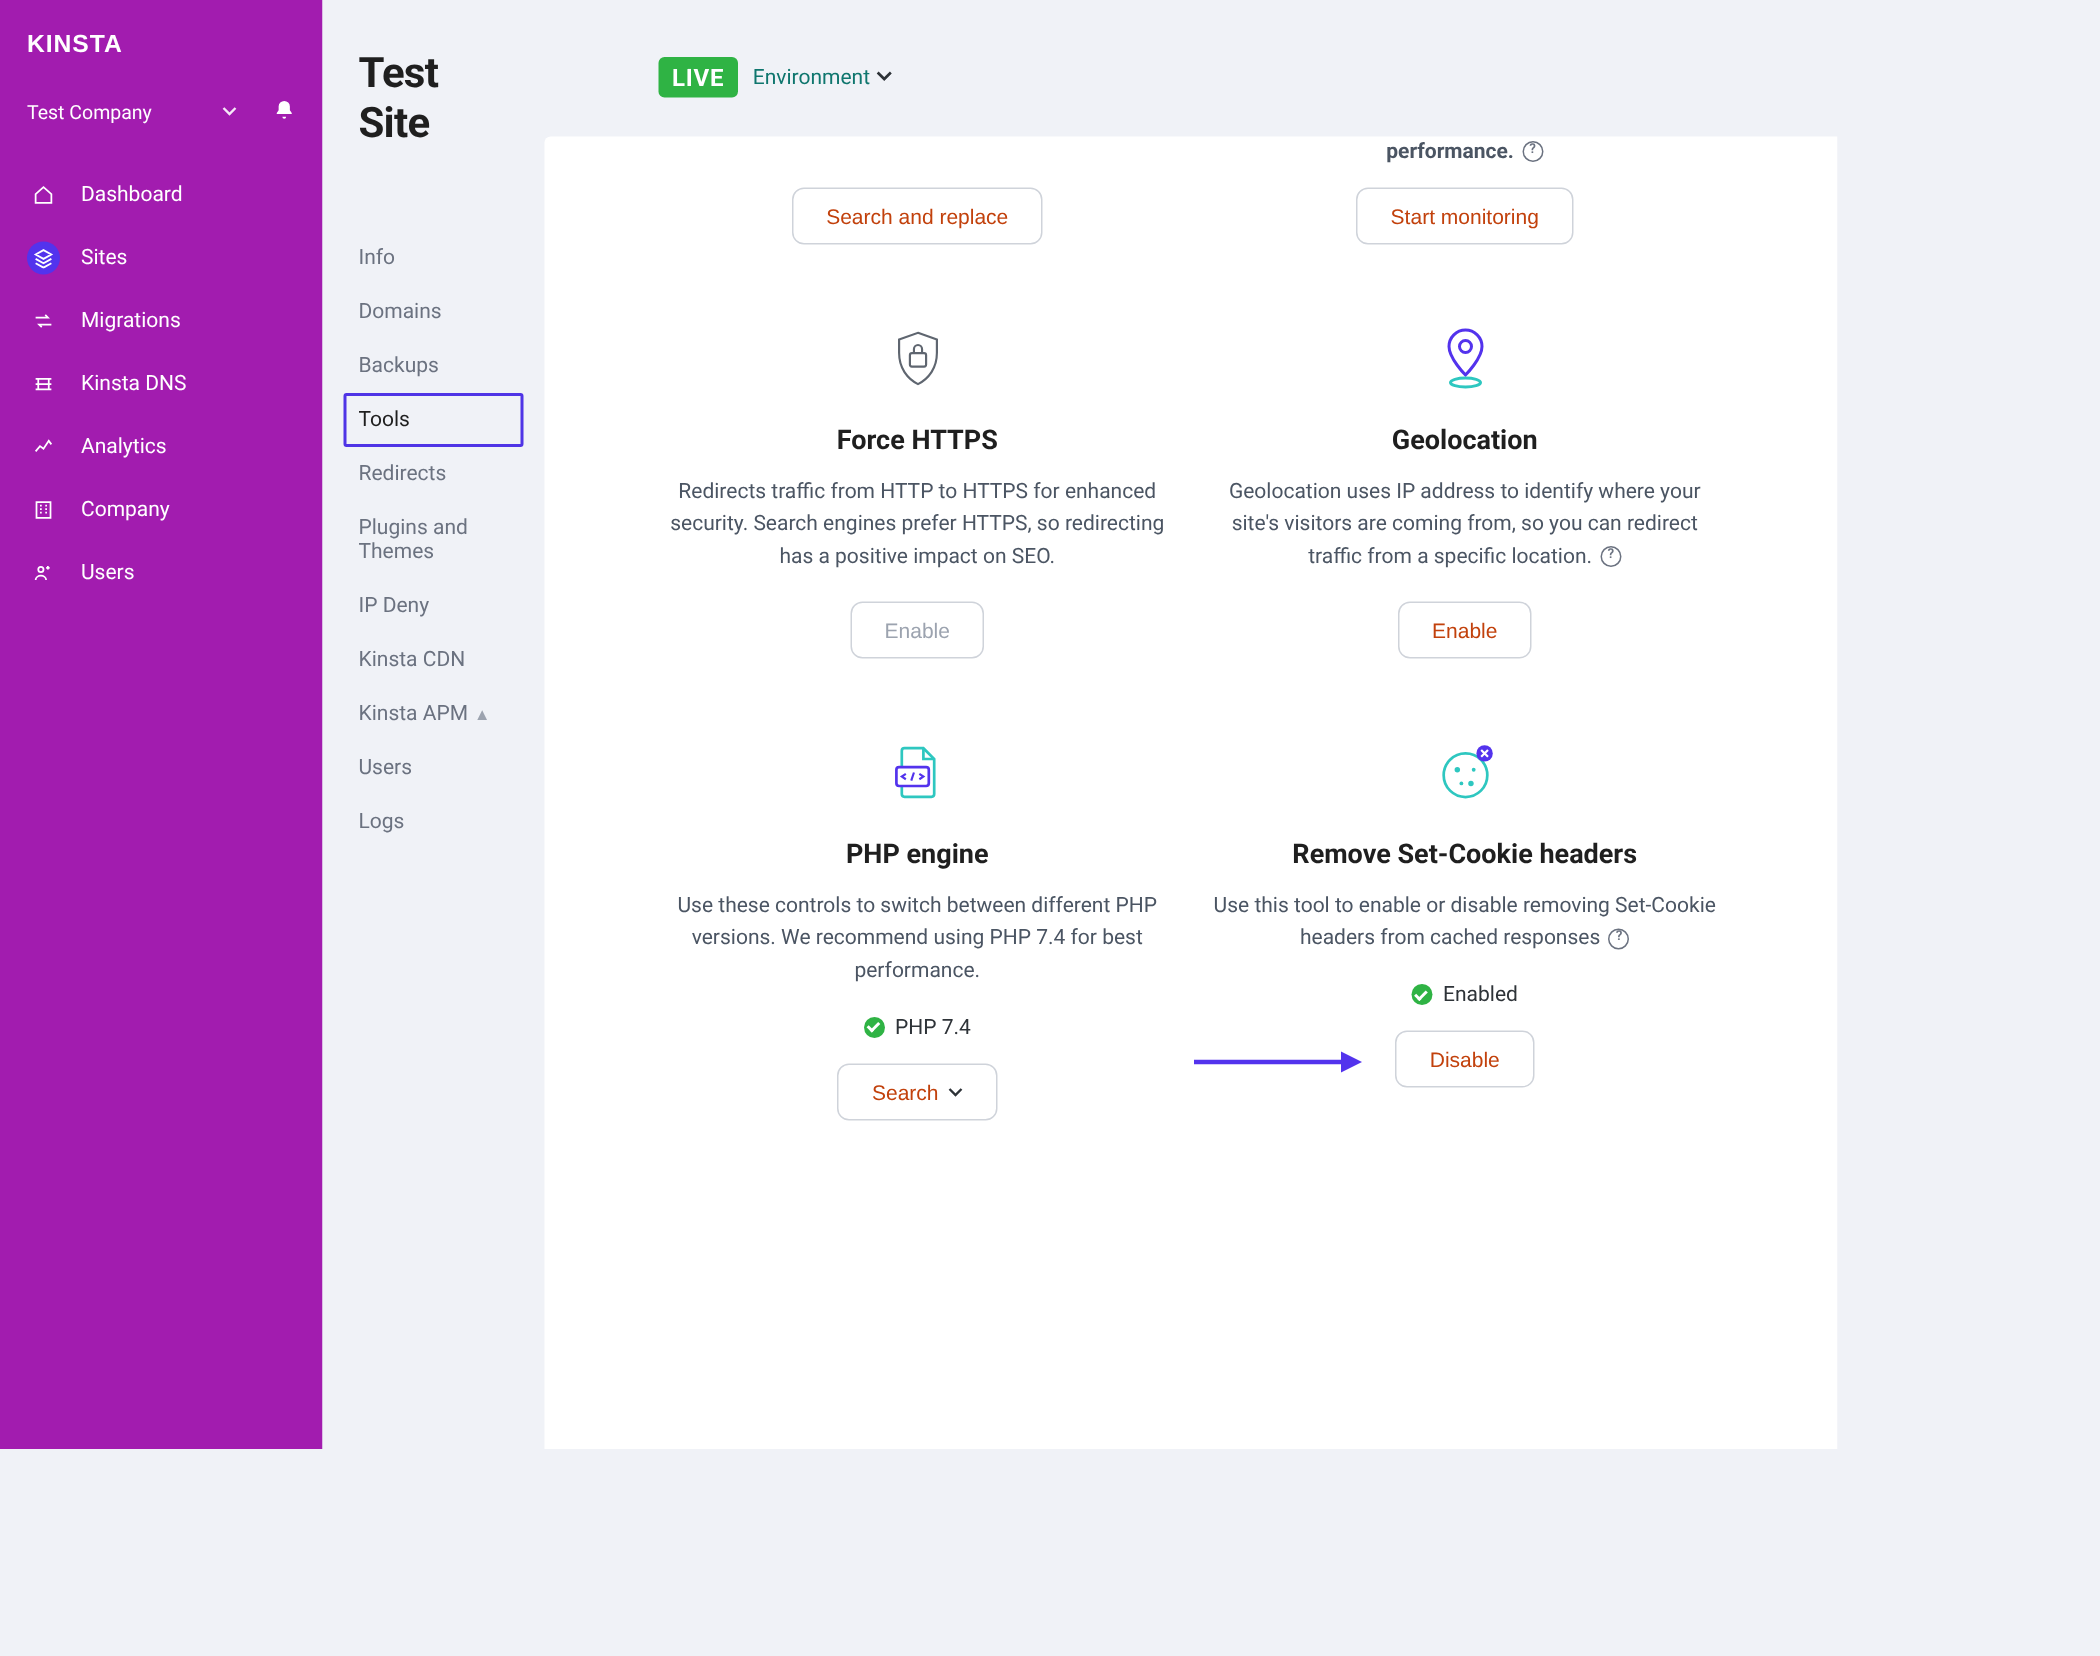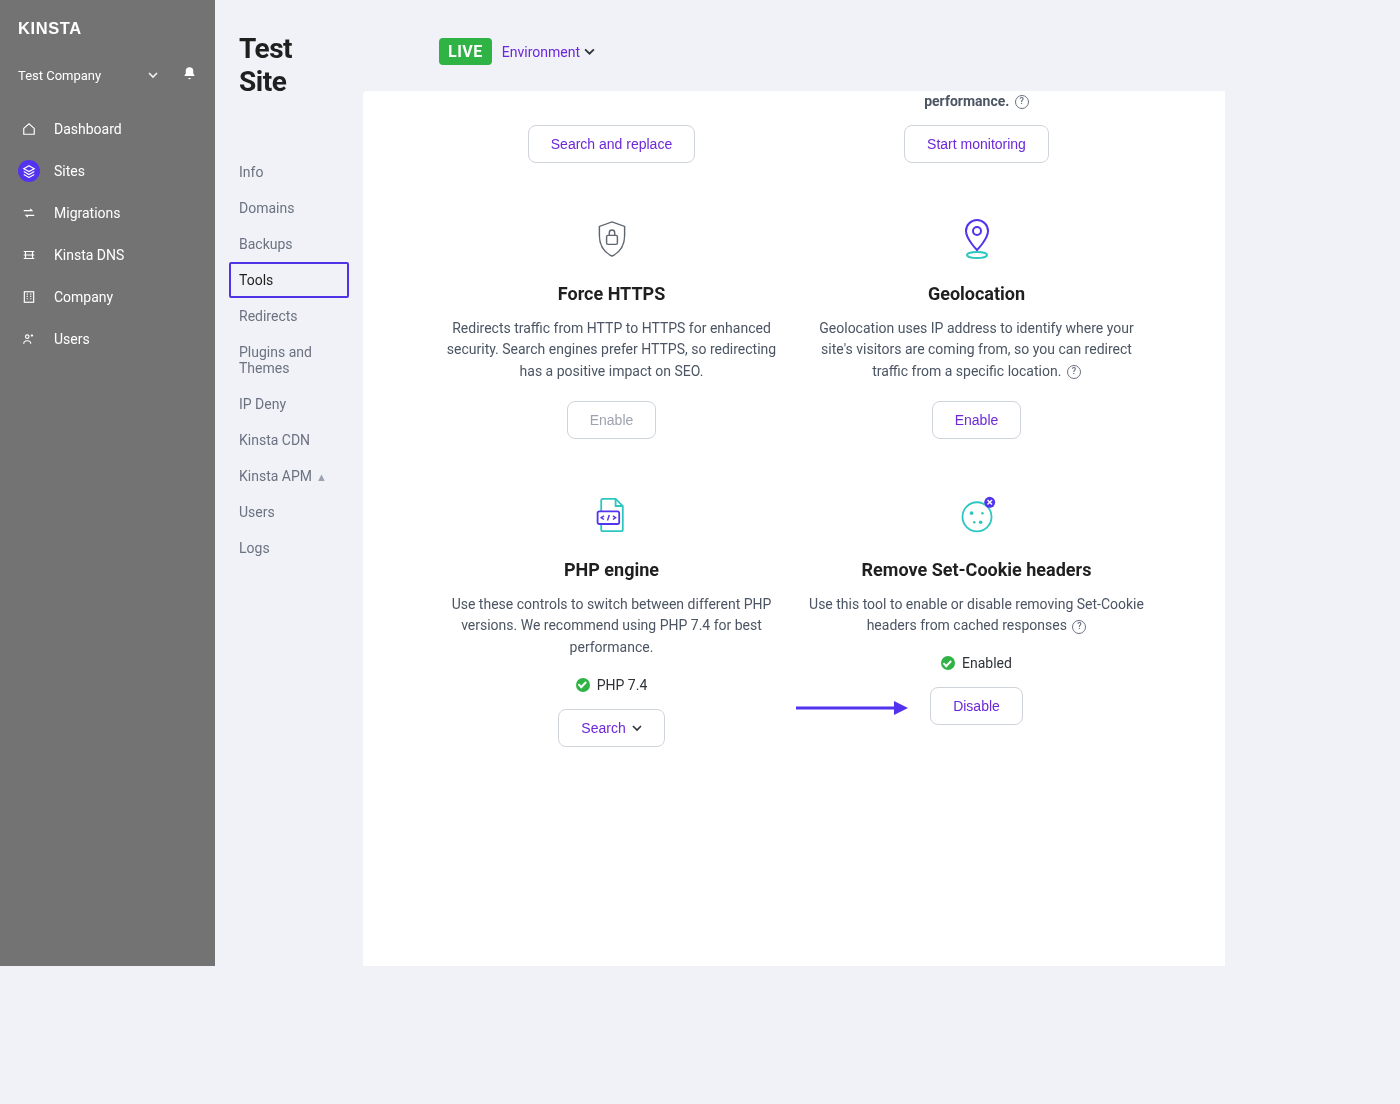--- a/index.html
+++ b/index.html
@@ -1,20 +1,20 @@
 <!DOCTYPE html>
 <html><head>
 <meta charset="utf-8">
 <style>
 * { margin: 0; padding: 0; box-sizing: border-box; }
 body { font-family: -apple-system, BlinkMacSystemFont, "Segoe UI", Roboto, Helvetica, Arial, sans-serif; background: #f0f2f7; color: #2e3338; width: 1225px; height: 966px; overflow: hidden; }
 .app { display: flex; height: 100%; }
 
 
-.sidebar { width: 215px; background: #737373; color: #fff; flex-shrink: 0; padding: 14px 0; }
+.sidebar { width: 215px; background: #a21caf; color: #fff; flex-shrink: 0; padding: 14px 0; }
 .logo { padding: 4px 18px 14px 18px; }
 .logo svg { width: 76px; height: 24px; }
 .company-row { display: flex; align-items: center; padding: 6px 18px 18px 18px; font-size: 13px; }
 .company-row .name { flex: 1; }
 .company-row .chev { margin-right: 18px; opacity: .9; }
 .nav { list-style: none; padding-top: 6px; }
 .nav li { display: flex; align-items: center; padding: 10px 18px; font-size: 14px; cursor: pointer; }
 .nav li .ico-wrap { width: 22px; height: 22px; display: flex; align-items: center; justify-content: center; margin-right: 14px; border-radius: 50%; }
 .nav li.active .ico-wrap { background: #5333ed; }
 .bell { margin-left: 6px; }
@@ -24,28 +24,28 @@
 .subnav h1 { font-size: 28px; font-weight: 700; color: #1f1f1f; margin-bottom: 56px; letter-spacing: -0.5px;}
 .subnav ul { list-style: none; }
 .subnav li { padding: 10px 0; font-size: 14px; color: #6b7280; cursor: pointer; }
 .subnav li.active { border: 2px solid #4f34e6; padding: 8px 8px; margin-left: -10px; margin-right: -10px; color: #1f1f1f; border-radius: 2px; }
 .subnav li .badge-icon { font-size: 11px; margin-left: 4px; color:#9ca3af;}
 
 
 .main { flex: 1; display: flex; flex-direction: column; }
 .topbar { padding: 38px 0 26px 76px; display: flex; align-items: center; font-size: 14px; }
 .live-badge { background: #2fb344; color: #fff; font-weight: 700; font-size: 16px; padding: 4px 9px; border-radius: 4px; margin-right: 10px; letter-spacing: .5px;}
-.env-label { color: #6d28d9; margin-right: 4px; text-align: right; }
+.env-label { color: #0f766e; margin-right: 4px; text-align: right; }
 .content { background: #fff; flex: 1; padding: 0 20px 30px 20px; overflow-y: auto; border-top-left-radius: 4px; }
 .cards { display: grid; grid-template-columns: 1fr 1fr; column-gap: 10px; row-gap: 46px; max-width: 720px; margin: 0 auto; }
 .card { text-align: center; padding: 0 8px; display:flex; flex-direction:column; align-items:center; }
 .card .icon-area { height: 60px; display: flex; align-items: center; justify-content: center; margin-bottom: 14px; }
 .card h3 { font-size: 18px; font-weight: 700; margin-bottom: 14px; color: #1f1f1f;}
 .card p { font-size: 14px; color: #4b5563; line-height: 1.55; margin-bottom: 18px; }
-.btn { display: inline-flex; align-items: center; justify-content: center; padding: 10px 22px; border: 1px solid #cfd3da; background: #fff; border-radius: 8px; font-size: 14px; color: #6d28d9; cursor: pointer; font-weight: 500;}
+.btn { display: inline-flex; align-items: center; justify-content: center; padding: 10px 22px; border: 1px solid #cfd3da; background: #fff; border-radius: 8px; font-size: 14px; color: #c2410c; cursor: pointer; font-weight: 500;}
 .btn.disabled { color: #9ca3af; }
 .btn .chev-down { margin-left: 6px; }
 .status-row { display: flex; align-items: center; justify-content: center; font-size: 14px; color: #2e3338; margin-bottom: 16px; }
 .status-row .check { width: 14px; height: 14px; border-radius: 50%; background: #2fb344; display: inline-flex; align-items: center; justify-content: center; margin-right: 7px; }
 .status-row .check::after { content: ""; width: 6px; height: 3px; border-left: 2px solid #fff; border-bottom: 2px solid #fff; transform: rotate(-45deg) translate(0,-1px);}
 .info-circle { display:inline-block; width:14px; height:14px; border:1.3px solid #6b7280; border-radius:50%; position:relative; vertical-align:middle; margin-left:2px;}
 .info-circle::after{content:"?"; font-size:9px; color:#6b7280; position:absolute; left:50%; top:50%; transform:translate(-50%,-52%); font-weight:600;}
 .toprow p { margin-bottom: 12px; font-weight: bold; }
 .arrow-annot { position: relative; }
 .arrow-svg { position: absolute; left: -136px; top: 10px; }
@@ -102,20 +102,28 @@
           </span>
         <span>Migrations</span>
       </li>
       <li>
         <span class="ico-wrap">
             <svg width="14" height="14" viewBox="0 0 24 24" fill="none" stroke-width="2">
               <path d="M3 6h18M3 12h18M3 18h18M6 6v12M18 6v12"></path>
             </svg>
           </span>
         <span>Kinsta DNS</span>
+      </li>
+      <li>
+        <span class="ico-wrap">
+            <svg width="14" height="14" viewBox="0 0 24 24" fill="none" stroke-width="2">
+              <path d="M3 17l5-6 4 3 6-9 3 4"></path>
+            </svg>
+          </span>
+        <span>Analytics</span>
       </li>
       <li>
         <span class="ico-wrap">
             <svg width="14" height="14" viewBox="0 0 24 24" fill="none" stroke-width="2">
               <rect x="4" y="3" width="16" height="18"></rect>
               <path d="M8 7h2M14 7h2M8 11h2M14 11h2M8 15h2M14 15h2"></path>
             </svg>
           </span>
         <span>Company</span>
       </li>

